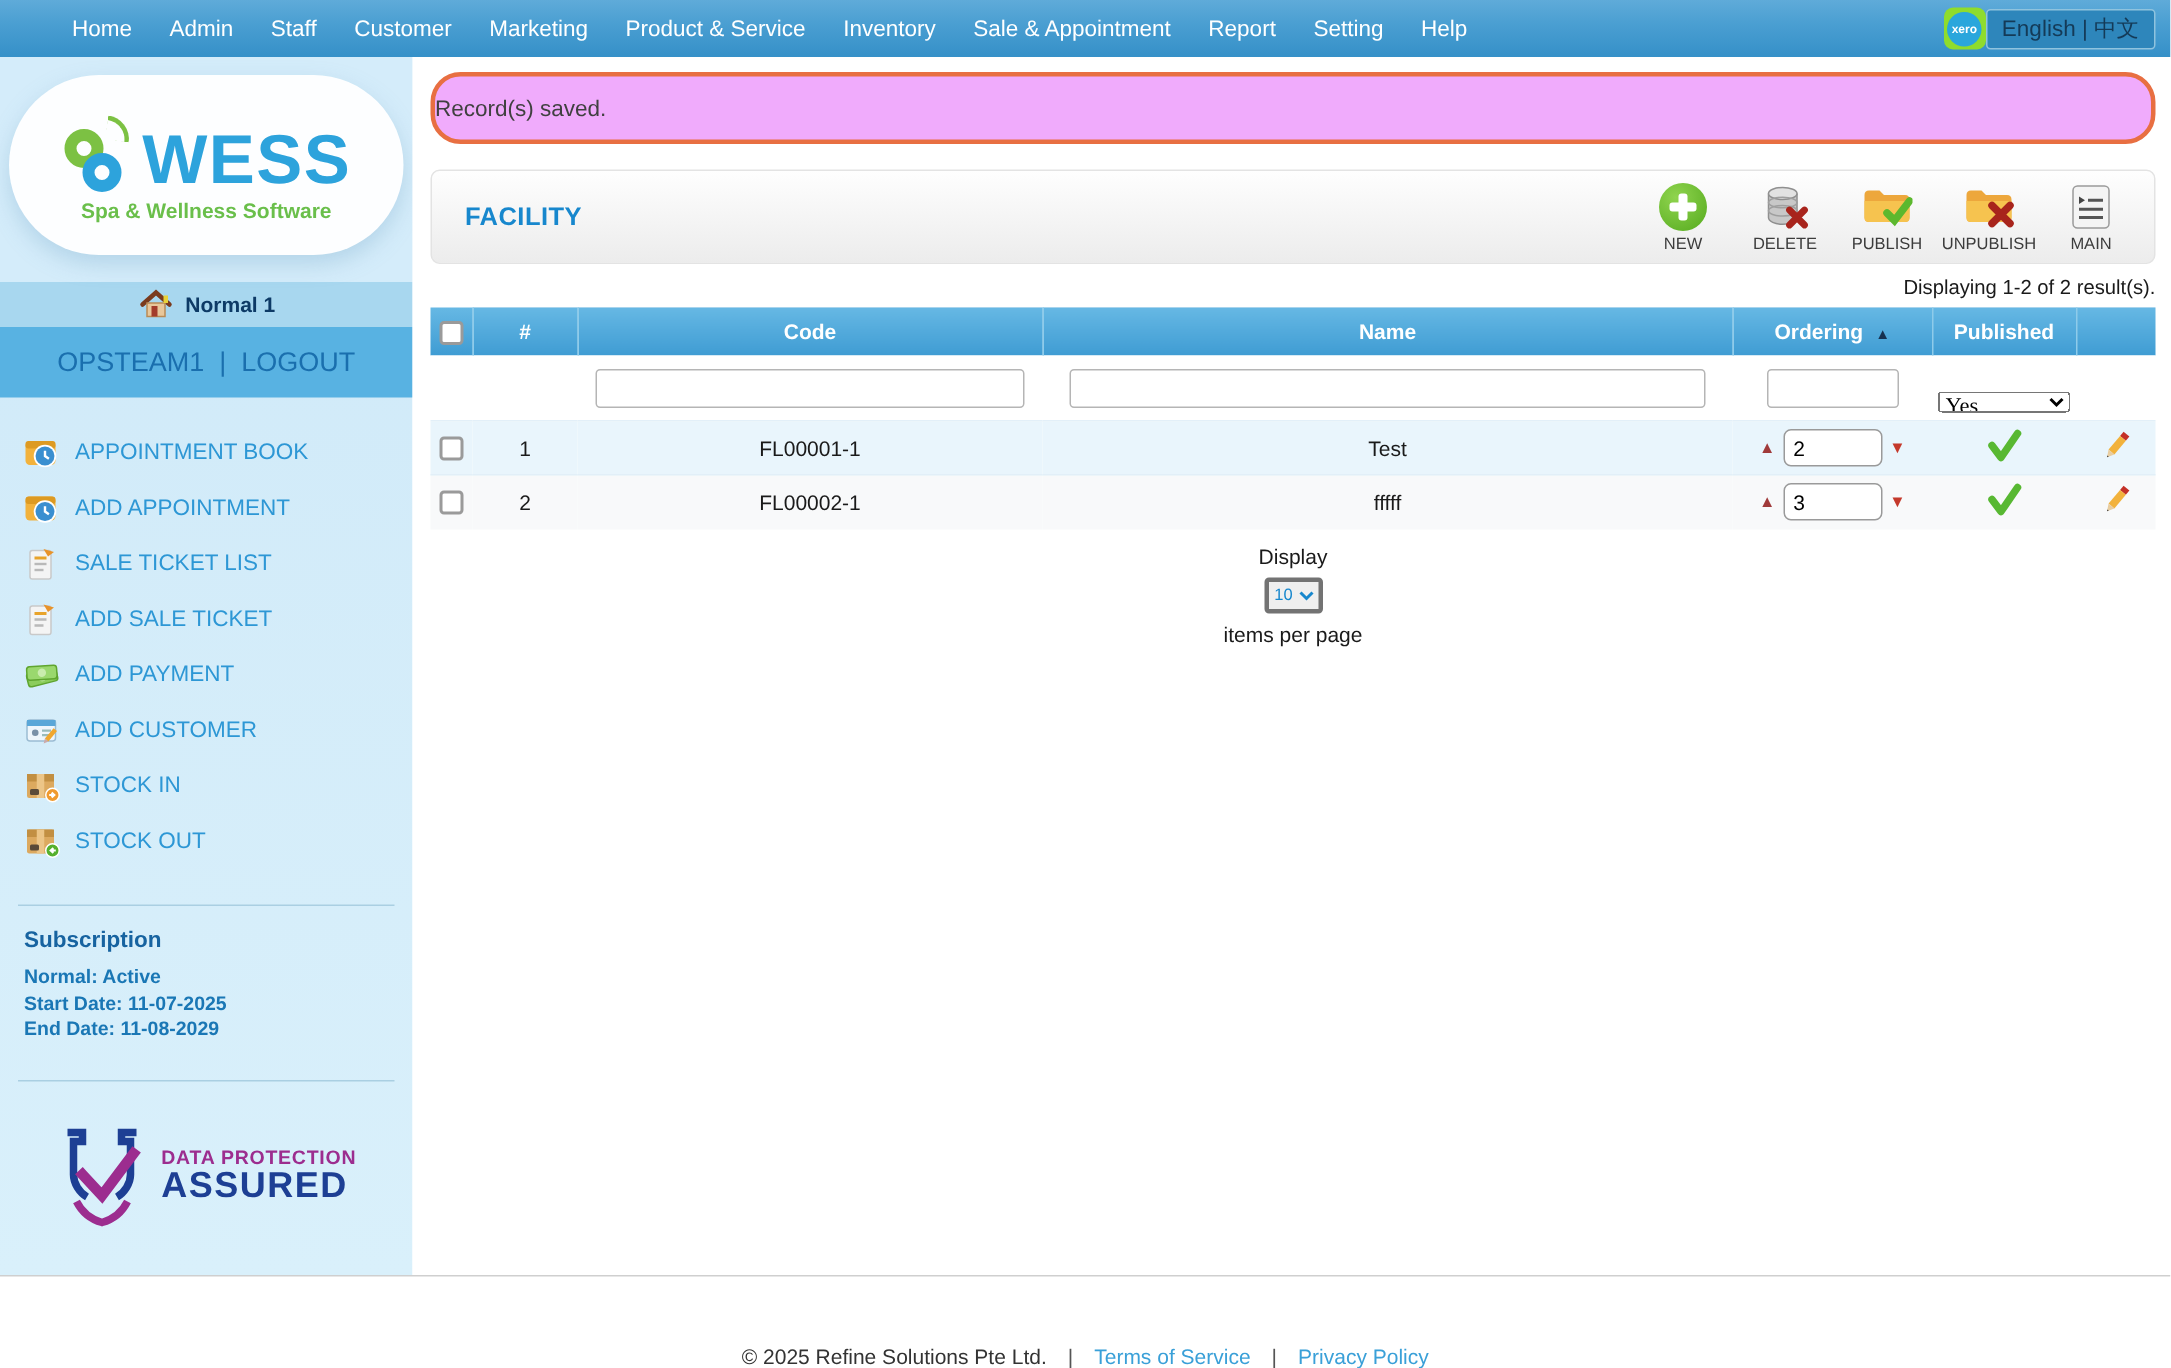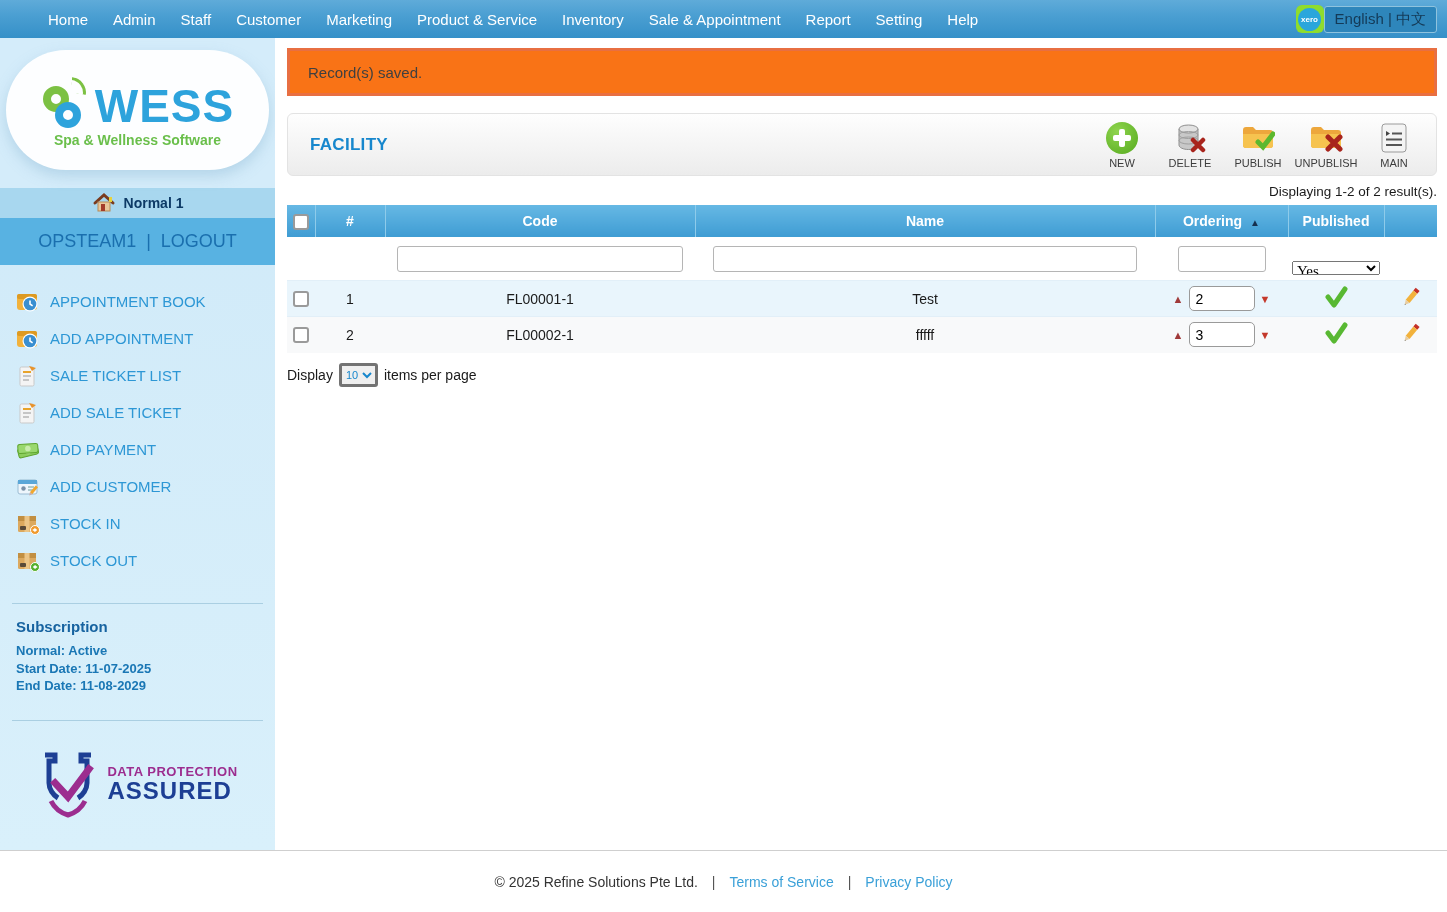--- a/index.html
+++ b/index.html
@@ -44,22 +44,22 @@
 
   .side-divider { border:none; border-top:1px solid #aacfe2; margin:24px 12px 0 12px; }
   .subscription { padding:14px 0 0 16px; }
   .subscription .title { color:#1763a0; font-weight:bold; font-size:15px; margin-bottom:8px; }
   .subscription .line { color:#1a77b5; font-weight:bold; font-size:13px; line-height:1.2; margin-bottom:2px; }
   .dp-badge { display:flex; align-items:center; justify-content:center; gap:8px; margin-top:28px; }
   .dp-text .l1 { color:#9c2d8f; font-weight:bold; font-size:13px; letter-spacing:.5px; }
   .dp-text .l2 { color:#1d3f94; font-weight:bold; font-size:24px; letter-spacing:1px; line-height:1; }
 
   
-  .alert { margin:10px 10px 0 12px; height:48px; background:#f97316; border:3px solid #e86f42; border-radius:0;
-    display:flex; align-items:center; padding-left:18px; font-size:15px; color:#404040; }
+  .alert { margin:10px 10px 0 12px; height:48px; background:#f0abfc; border:3px solid #e86f42; border-radius:20px;
+    display:flex; align-items:center; font-size:15px; color:#404040; }
   .panel { margin:17px 10px 0 12px; height:63px; background:linear-gradient(180deg,#fefefe,#ececec); border:1px solid #e3e3e3; border-radius:6px;
     display:flex; align-items:center; justify-content:space-between; padding:0 8px 0 22px; }
   .page-title { color:#1787cd; font-weight:bold; font-size:17px; letter-spacing:.3px; }
   .toolbar { display:flex; align-items:flex-start; }
   .tool { width:68px; display:flex; flex-direction:column; align-items:center; cursor:pointer; }
   .tool .ticon { width:34px; height:34px; display:flex; align-items:center; justify-content:center; }
   .tool .tlabel { font-size:11px; color:#3c3c3c; margin-top:2px; }
   .icon-new { width:32px; height:32px; background:radial-gradient(circle at 35% 30%,#8fd44e,#55aa1e); border-radius:50%; position:relative; }
   .icon-new:before, .icon-new:after { content:""; position:absolute; background:#fff; border-radius:2px; }
   .icon-new:before { left:7px; top:13px; width:18px; height:6px; }
@@ -78,25 +78,25 @@
   .filter-select { width:88px; height:14px; font-size:15px; font-family:Liberation Serif, serif;margin-top:24px; }
   .data-row td { height:36px; text-align:center; vertical-align:middle; font-size:14px; color:#1a1a1a; border-top:1px solid #e2eff8; }
   .data-row.odd td { background:#e9f5fc; }
   .data-row.even td { background:#f8f9fa; }
   .cbx { width:16px; height:16px; appearance:none; -webkit-appearance:none; background:#fff; border:2px solid #9a9a9a; border-radius:3px; cursor:pointer; vertical-align:middle; }
   .ord-wrap { display:flex; align-items:center; justify-content:center; gap:5px; }
   .ord-up { color:#a03a3a; font-size:11px; cursor:pointer; }
   .ord-down { color:#c4392b; font-size:11px; cursor:pointer; }
   .ord-input { width:66px; height:25px; border:1px solid #9a9a9a; border-radius:5px; padding:0 6px; font-size:14px; font-family:"Liberation Sans",sans-serif; }
 
-  .pagination { width:1150px; margin:10px 0 0 12px; text-align:right; font-size:14px; color:#1a1a1a; display:flex; justify-content:flex-start; align-items:center; gap:6px; }
+  .pagination { width:1150px; margin:10px 0 0 12px; text-align:right; font-size:14px; color:#1a1a1a; display:flex; justify-content:space-between; align-items:center; gap:6px;flex-direction:column; }
   .page-select { color:#1787cd; border:3px solid #737373; border-radius:3px; height:24px; font-size:11px; font-family:"Liberation Sans",sans-serif; }
 
   
-  .footer { height:62px; border-top:1px solid #cfcfcf; background:#fff; display:flex; align-items:center; justify-content:center; gap:14px; font-size:14px; color:#333; }
+  .footer { height:62px; border-top:1px solid #cfcfcf; background:#fff; display:flex; align-items:flex-end; justify-content:center; gap:14px; font-size:14px; color:#333; }
   .footer a { color:#3aa0d8; text-decoration:none; cursor:pointer; }
   .footer .fsep { color:#555; }
 </style>
 </head>
 <body>
 
 <div class="topnav">
   <div class="nav-items">
     <a>Home</a>
     <a>Admin</a>

